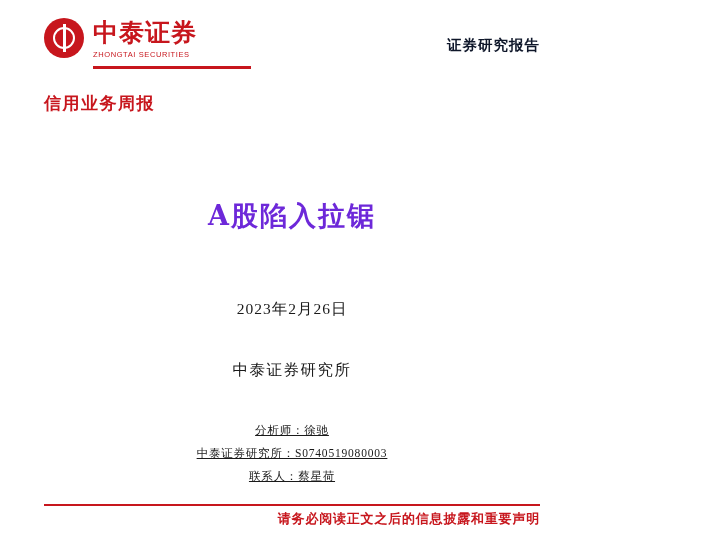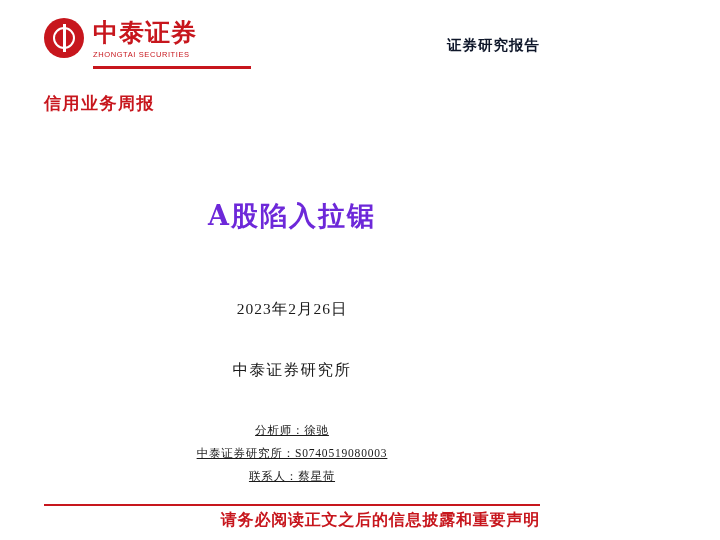--- a/index.html
+++ b/index.html
@@ -170,21 +170,21 @@
     right: 44px;
     top: 504px;
     height: 1.6px;
     background: #c7161d;
   }
   .footer-note {
     position: absolute;
     right: 44px;
     top: 510px;
     font-family: "DejaVu Serif", "Liberation Serif", serif;
-    font-size: 16px;
+    font-size: 13px;
     font-weight: bold;
     color: #c7161d;
     letter-spacing: 0.8px;
     white-space: nowrap;
   }
 </style>
 </head>
 <body>
 
 <div class="page">

